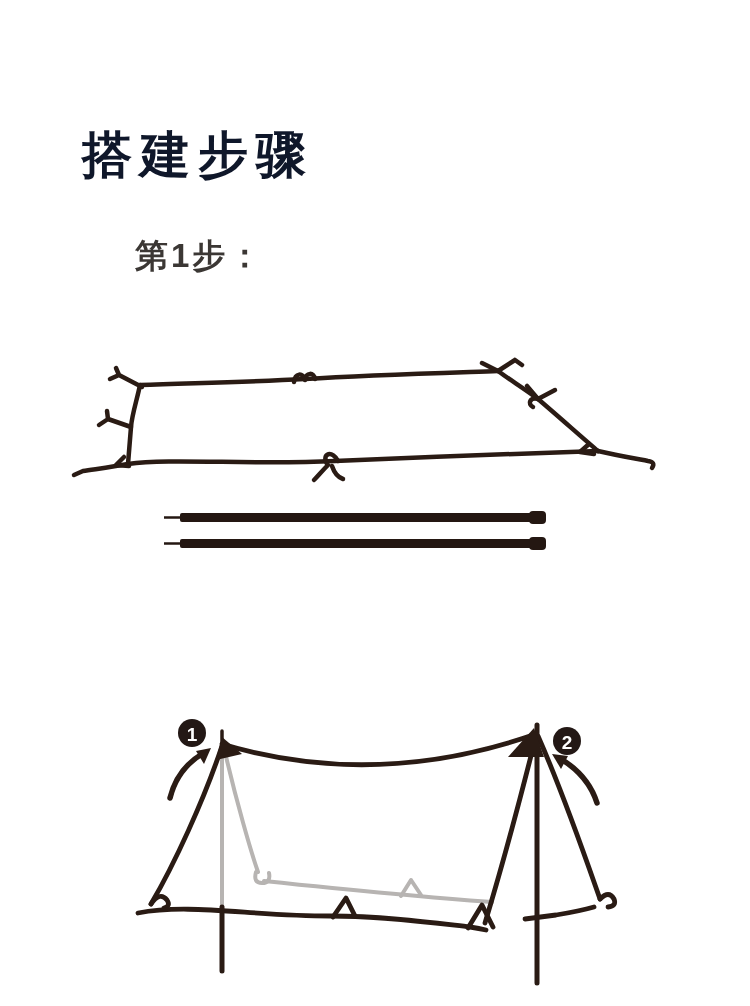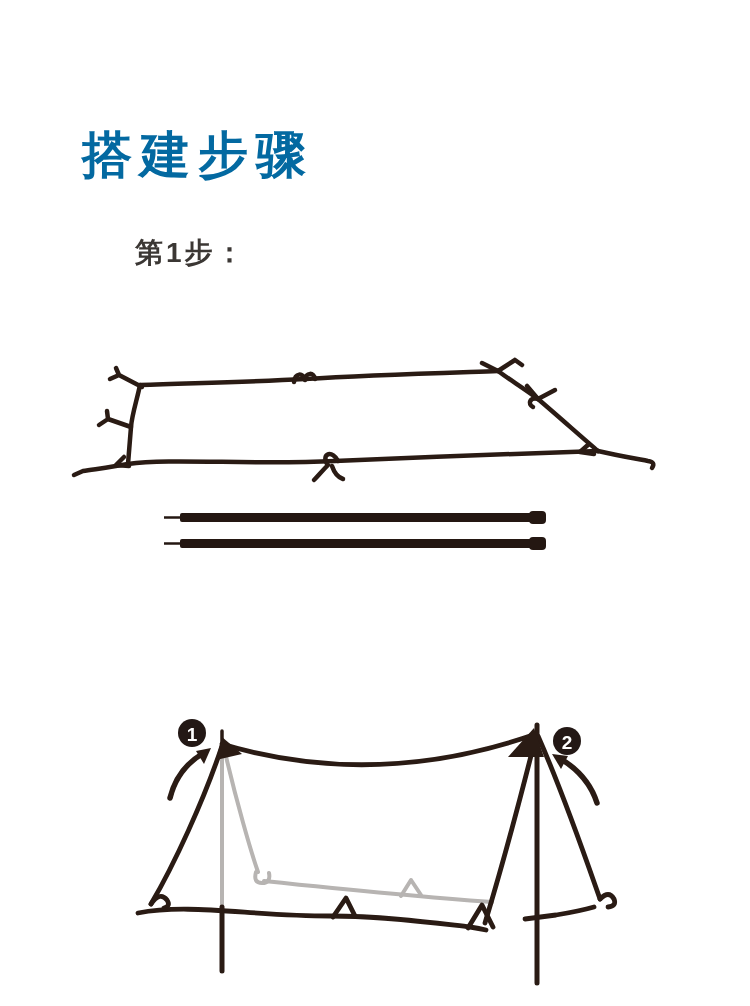--- a/index.html
+++ b/index.html
@@ -12,25 +12,25 @@
     font-family: "Liberation Sans", "DejaVu Sans", sans-serif;
   }
   .page-title {
     position: absolute;
     left: 82px;
     top: 130px;
     font-size: 50px;
     line-height: 1;
     font-weight: 700;
     letter-spacing: 8px;
-    color: #0369a1;
+    color: #0f172a;
   }
   .step-label {
     position: absolute;
-    font-size: 28px;
+    font-size: 33px;
     line-height: 1;
     font-weight: 700;
     letter-spacing: 3px;
     color: #3b3734;
     text-align: center;
   }
   .step1-label { left: 135px; top: 239px; }
   .step2-label { left: 135px; top: 622px; }
   .illus { position: absolute; }
   .illus-tarp-flat { left: 70px; top: 348px; }

